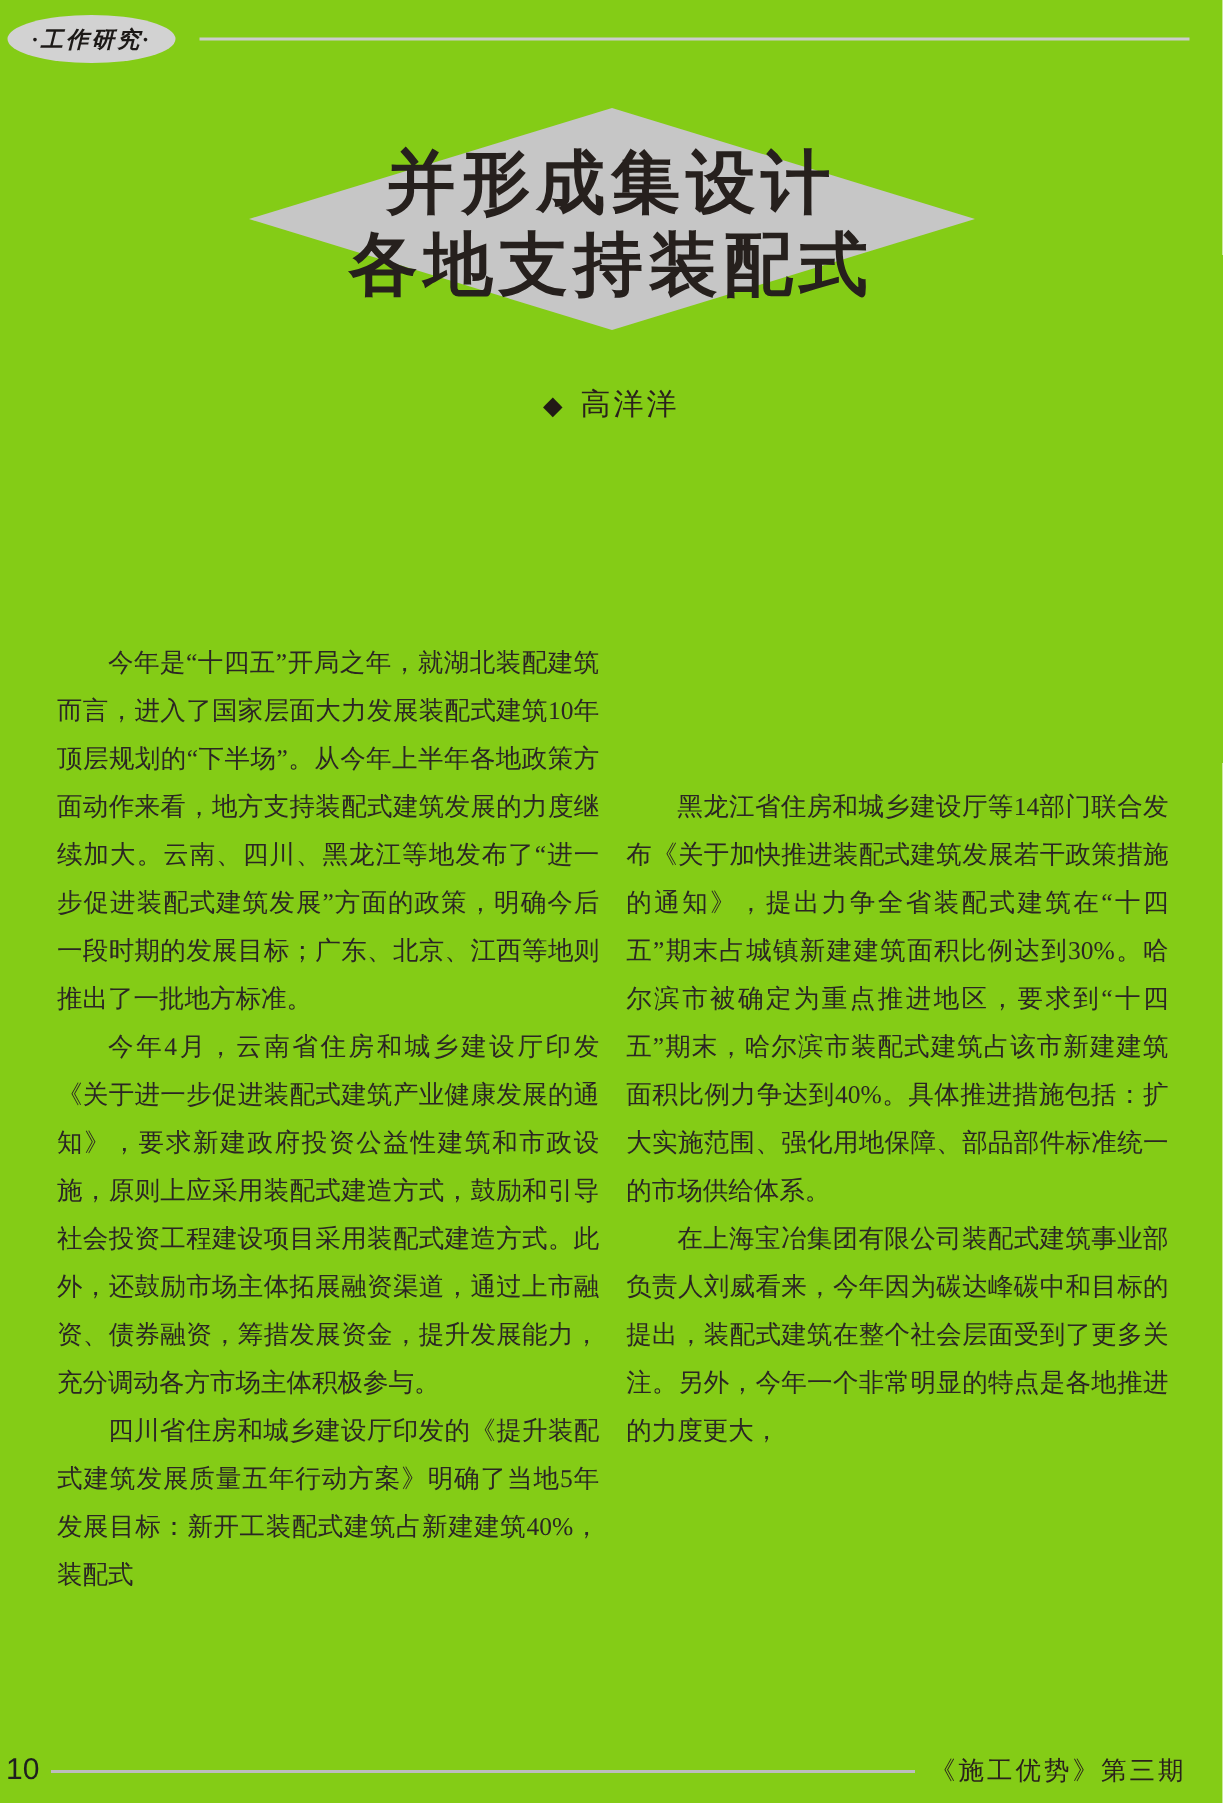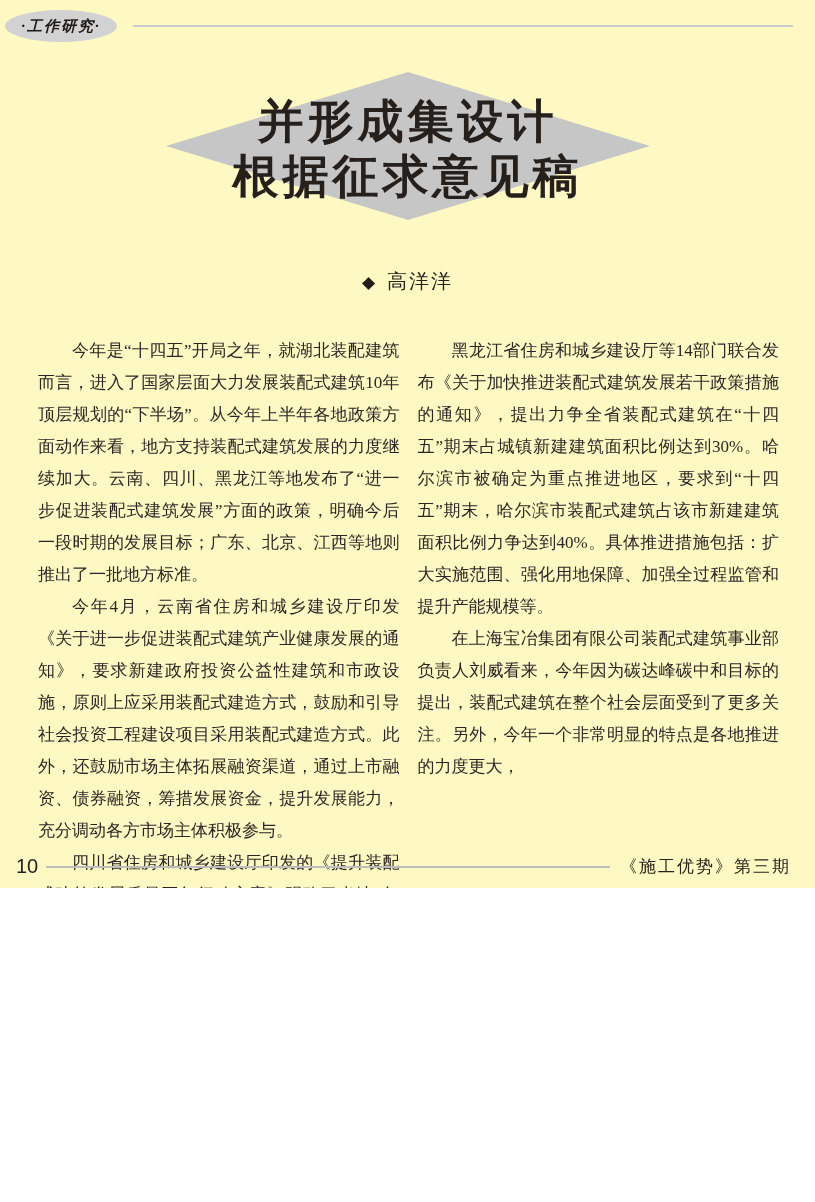--- a/index.html
+++ b/index.html
@@ -1,17 +1,17 @@
 <!DOCTYPE html>
 <html><head>
 <meta charset="utf-8">
 <style>
   html,body { margin:0; padding:0; background:#ffffff; }
   body { width:815px; height:1202px; font-family:"Liberation Serif", serif; }
-  .page { position:relative; width:815px; height:888px; overflow:hidden; background:#fef9c3; color:#2b2624; }
+  .page { position:relative; width:815px; height:1202px; overflow:hidden; background:#84cc16; color:#2b2624; }
 
   
   .header-row { display:flex; align-items:center; padding:8px 22px 0 5px; height:36px; }
   .badge {
     min-width:96px; height:32px; border-radius:50%;
     background:#d2d2d2; display:flex; align-items:center; justify-content:center;
     font-size:15px; font-weight:bold; font-style:italic; letter-spacing:2px; color:#1c1917;
     padding:0 8px;
   }
   .header-rule { flex:1; height:2px; background:#cccccc; margin-left:16px; }
@@ -19,74 +19,74 @@
   
   .title-block { position:relative; margin-top:28px; height:160px; }
   .diamond-svg { position:absolute; left:50%; top:0; transform:translateX(-50%); width:484px; height:148px; }
   .title-text {
     position:relative; margin:0; padding-top:22px; text-align:center;
     font-family:"Liberation Sans", sans-serif; font-weight:900;
     font-size:46px; line-height:55px; letter-spacing:4px; color:#26201d;
   }
 
   
-  .author-line { margin-top:36px; text-align:center; font-size:20px; color:#2a211c; letter-spacing:2px; }
+  .author-line { margin-top:24px; text-align:center; font-size:20px; color:#2a211c; letter-spacing:2px; }
   .author-bullet { font-size:17px; margin-right:12px; color:#211a16; letter-spacing:0; }
 
   
   .columns {
-    display:flex; gap:18px; margin:40px 36px 0 38px; height:874px; overflow:hidden;
-    font-size:17px; line-height:32px; text-align:justify; color:#2b2624;
+    display:flex; gap:18px; margin:26px 36px 0 38px; height:874px; overflow:hidden;
+    font-size:17px; line-height:32px; text-align:justify; color:#2b2624;align-items:center;
   }
   .col { flex:1; min-width:0; }
   .col p { margin:0; }
   .indent { text-indent:2em; }
   .section-heading {
     margin:0; font-family:"Liberation Sans", sans-serif; font-weight:bold;
     font-size:20px; line-height:32px; text-align:center; text-indent:0; color:#1d1d1d;
     letter-spacing:2px;
   }
 
   
-  .footer-row { position:absolute; left:0; right:0; bottom:10px; display:flex; align-items:center; padding:0 24px 0 16px;justify-content:center; }
+  .footer-row { position:absolute; left:0; right:0; bottom:10px; display:flex; align-items:center; padding:0 24px 0 4px;justify-content:center; }
   .page-number { font-family:"Liberation Sans", sans-serif; font-size:20px; color:#1f1f1f; }
   .footer-rule { flex:1; height:2px; background:#bdbdbd; margin:0 10px 0 8px; }
   .journal-name { font-size:17px; color:#2a211c; letter-spacing:2px; }
 </style>
 </head>
 <body>
 
 <div class="page">
 
   <div class="header-row">
     <div class="badge">
       <span>·工作研究·</span>
     </div>
     <div class="header-rule"></div>
   </div>
 
   <div class="title-block">
     <svg class="diamond-svg" viewBox="0 0 484 148" aria-hidden="true">
       <polygon points="242,0 484,74 242,148 0,74" fill="#c6c6c6"></polygon>
     </svg>
-    <h1 class="title-text"><span>并形成集设计</span><br><span>根据征求意见稿</span></h1>
+    <h1 class="title-text"><span>并形成集设计</span><br><span>各地支持装配式</span></h1>
   </div>
 
   <div class="author-line">
     <span class="author-bullet">◆</span><span>高洋洋</span>
   </div>
 
   <div class="columns">
     <div class="col">
       <p class="indent">今年是“十四五”开局之年，就湖北装配建筑而言，进入了国家层面大力发展装配式建筑10年顶层规划的“下半场”。从今年上半年各地政策方面动作来看，地方支持装配式建筑发展的力度继续加大。云南、四川、黑龙江等地发布了“进一步促进装配式建筑发展”方面的政策，明确今后一段时期的发展目标；广东、北京、江西等地则推出了一批地方标准。</p>
       <p class="indent">今年4月，云南省住房和城乡建设厅印发《关于进一步促进装配式建筑产业健康发展的通知》，要求新建政府投资公益性建筑和市政设施，原则上应采用装配式建造方式，鼓励和引导社会投资工程建设项目采用装配式建造方式。此外，还鼓励市场主体拓展融资渠道，通过上市融资、债券融资，筹措发展资金，提升发展能力，充分调动各方市场主体积极参与。</p>
       <p class="indent">四川省住房和城乡建设厅印发的《提升装配式建筑发展质量五年行动方案》明确了当地5年发展目标：新开工装配式建筑占新建建筑40%，装配式</p>
     </div>
     <div class="col">
-      <p class="indent">黑龙江省住房和城乡建设厅等14部门联合发布《关于加快推进装配式建筑发展若干政策措施的通知》，提出力争全省装配式建筑在“十四五”期末占城镇新建建筑面积比例达到30%。哈尔滨市被确定为重点推进地区，要求到“十四五”期末，哈尔滨市装配式建筑占该市新建建筑面积比例力争达到40%。具体推进措施包括：扩大实施范围、强化用地保障、加强全过程监管和提升产能规模等。</p>
+      <p class="indent">黑龙江省住房和城乡建设厅等14部门联合发布《关于加快推进装配式建筑发展若干政策措施的通知》，提出力争全省装配式建筑在“十四五”期末占城镇新建建筑面积比例达到30%。哈尔滨市被确定为重点推进地区，要求到“十四五”期末，哈尔滨市装配式建筑占该市新建建筑面积比例力争达到40%。具体推进措施包括：扩大实施范围、强化用地保障、部品部件标准统一的市场供给体系。</p>
       <p class="indent">在上海宝冶集团有限公司装配式建筑事业部负责人刘威看来，今年因为碳达峰碳中和目标的提出，装配式建筑在整个社会层面受到了更多关注。另外，今年一个非常明显的特点是各地推进的力度更大，</p>
     </div>
   </div>
 
   <div class="footer-row">
     <span class="page-number">10</span>
     <div class="footer-rule"></div>
     <span class="journal-name">《施工优势》第三期</span>
   </div>
 

